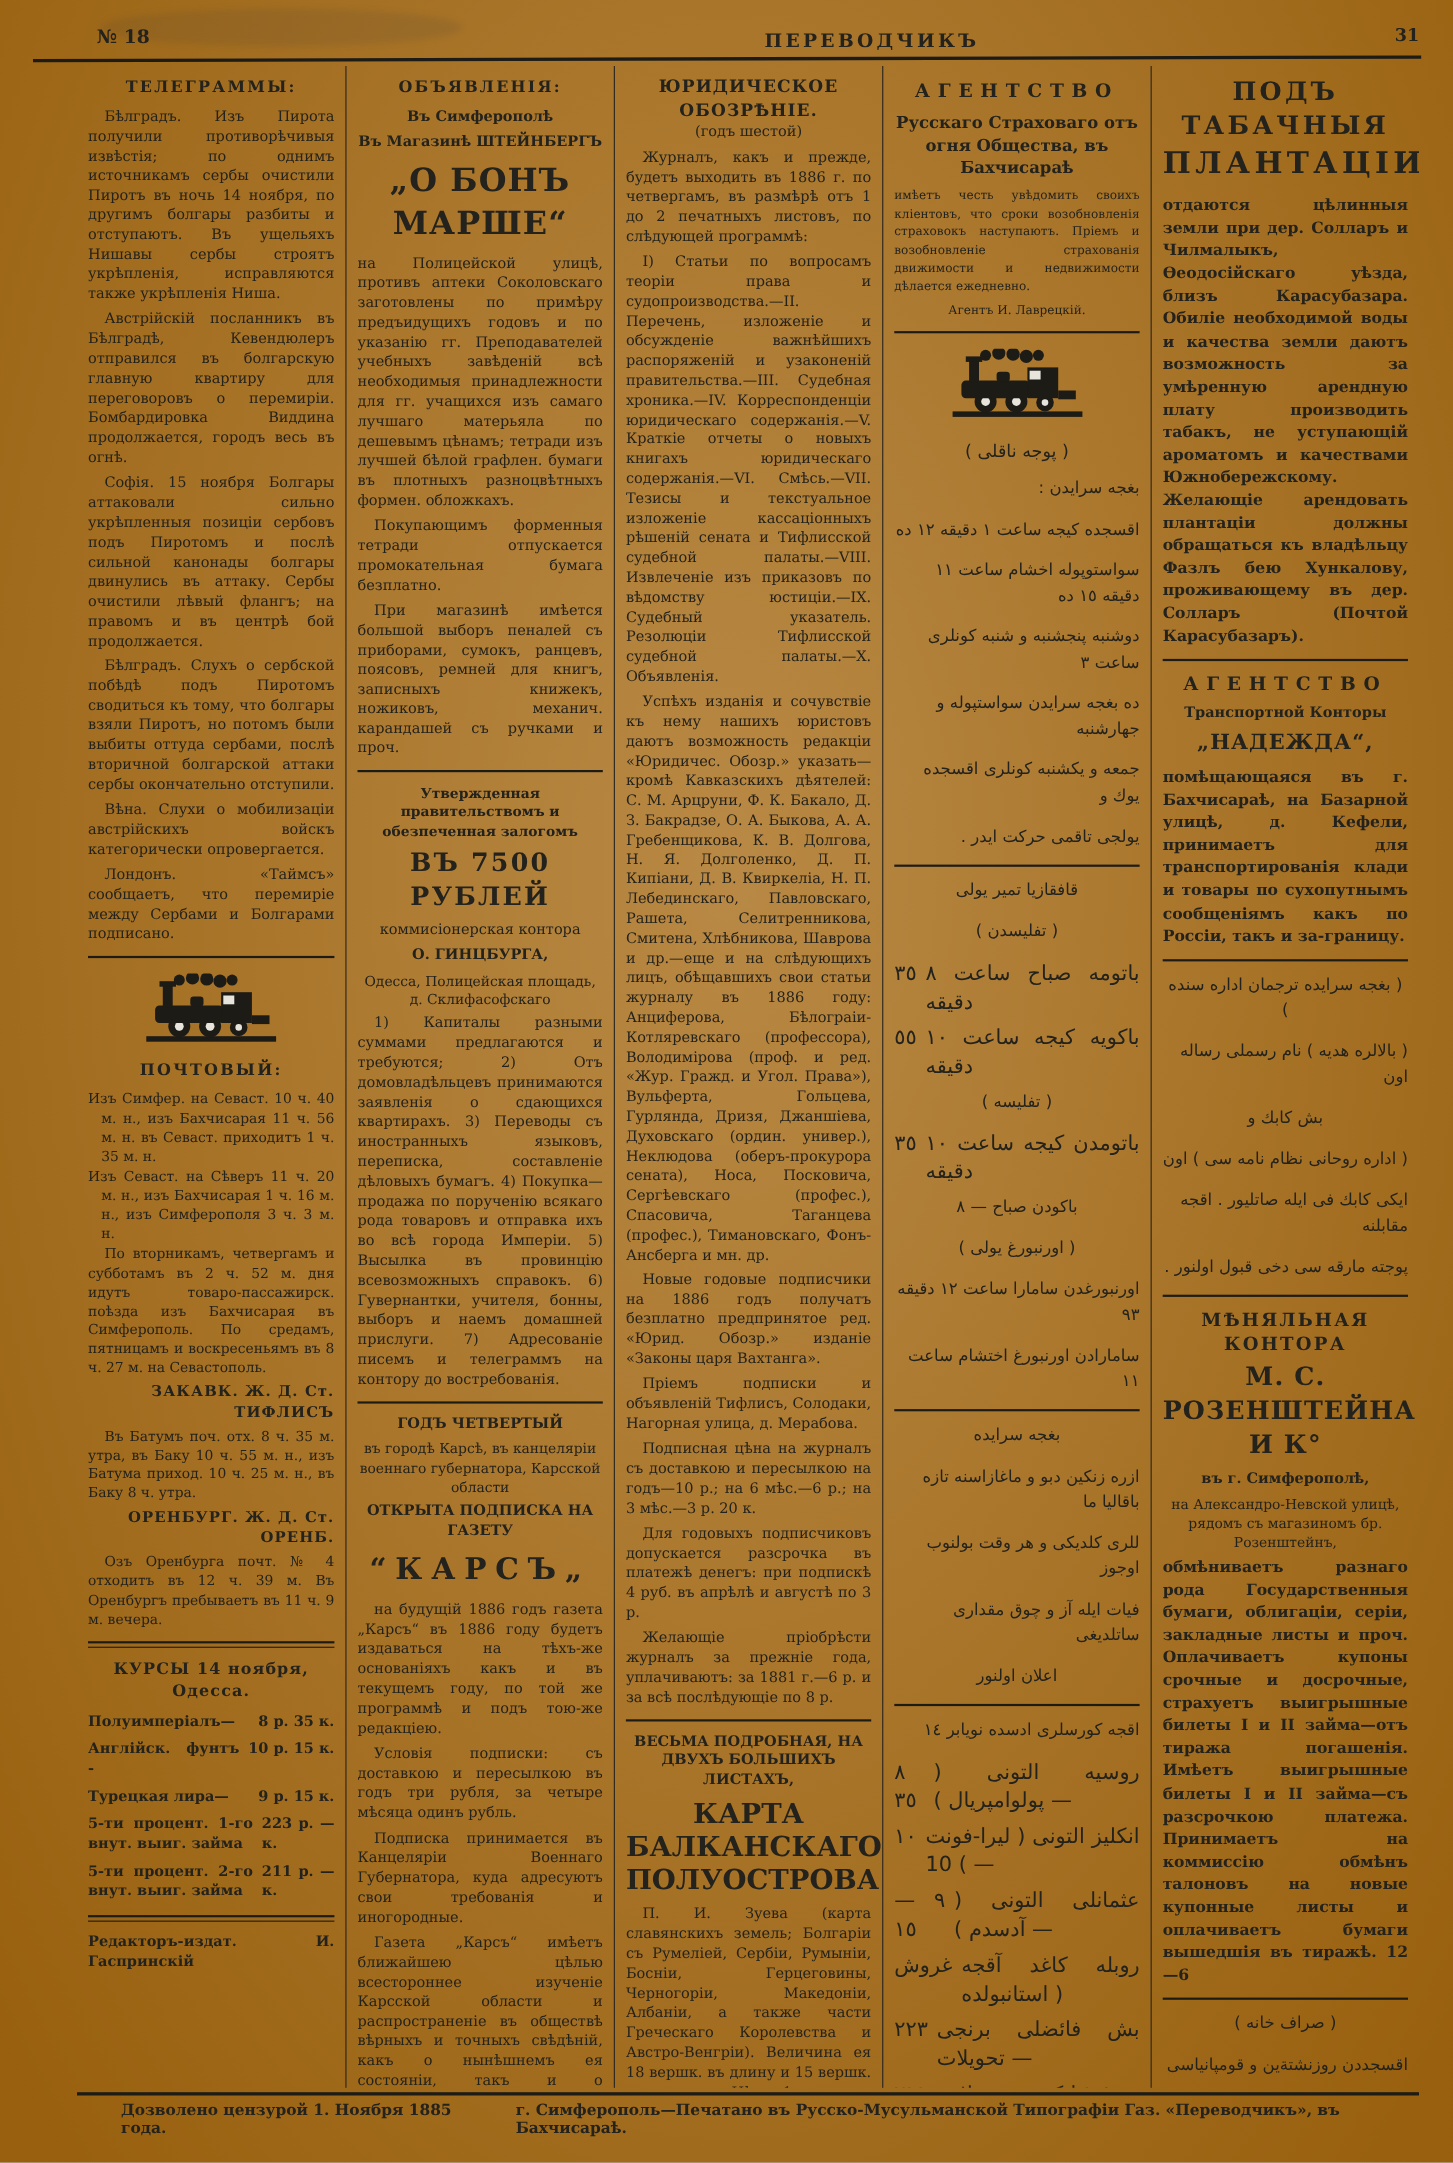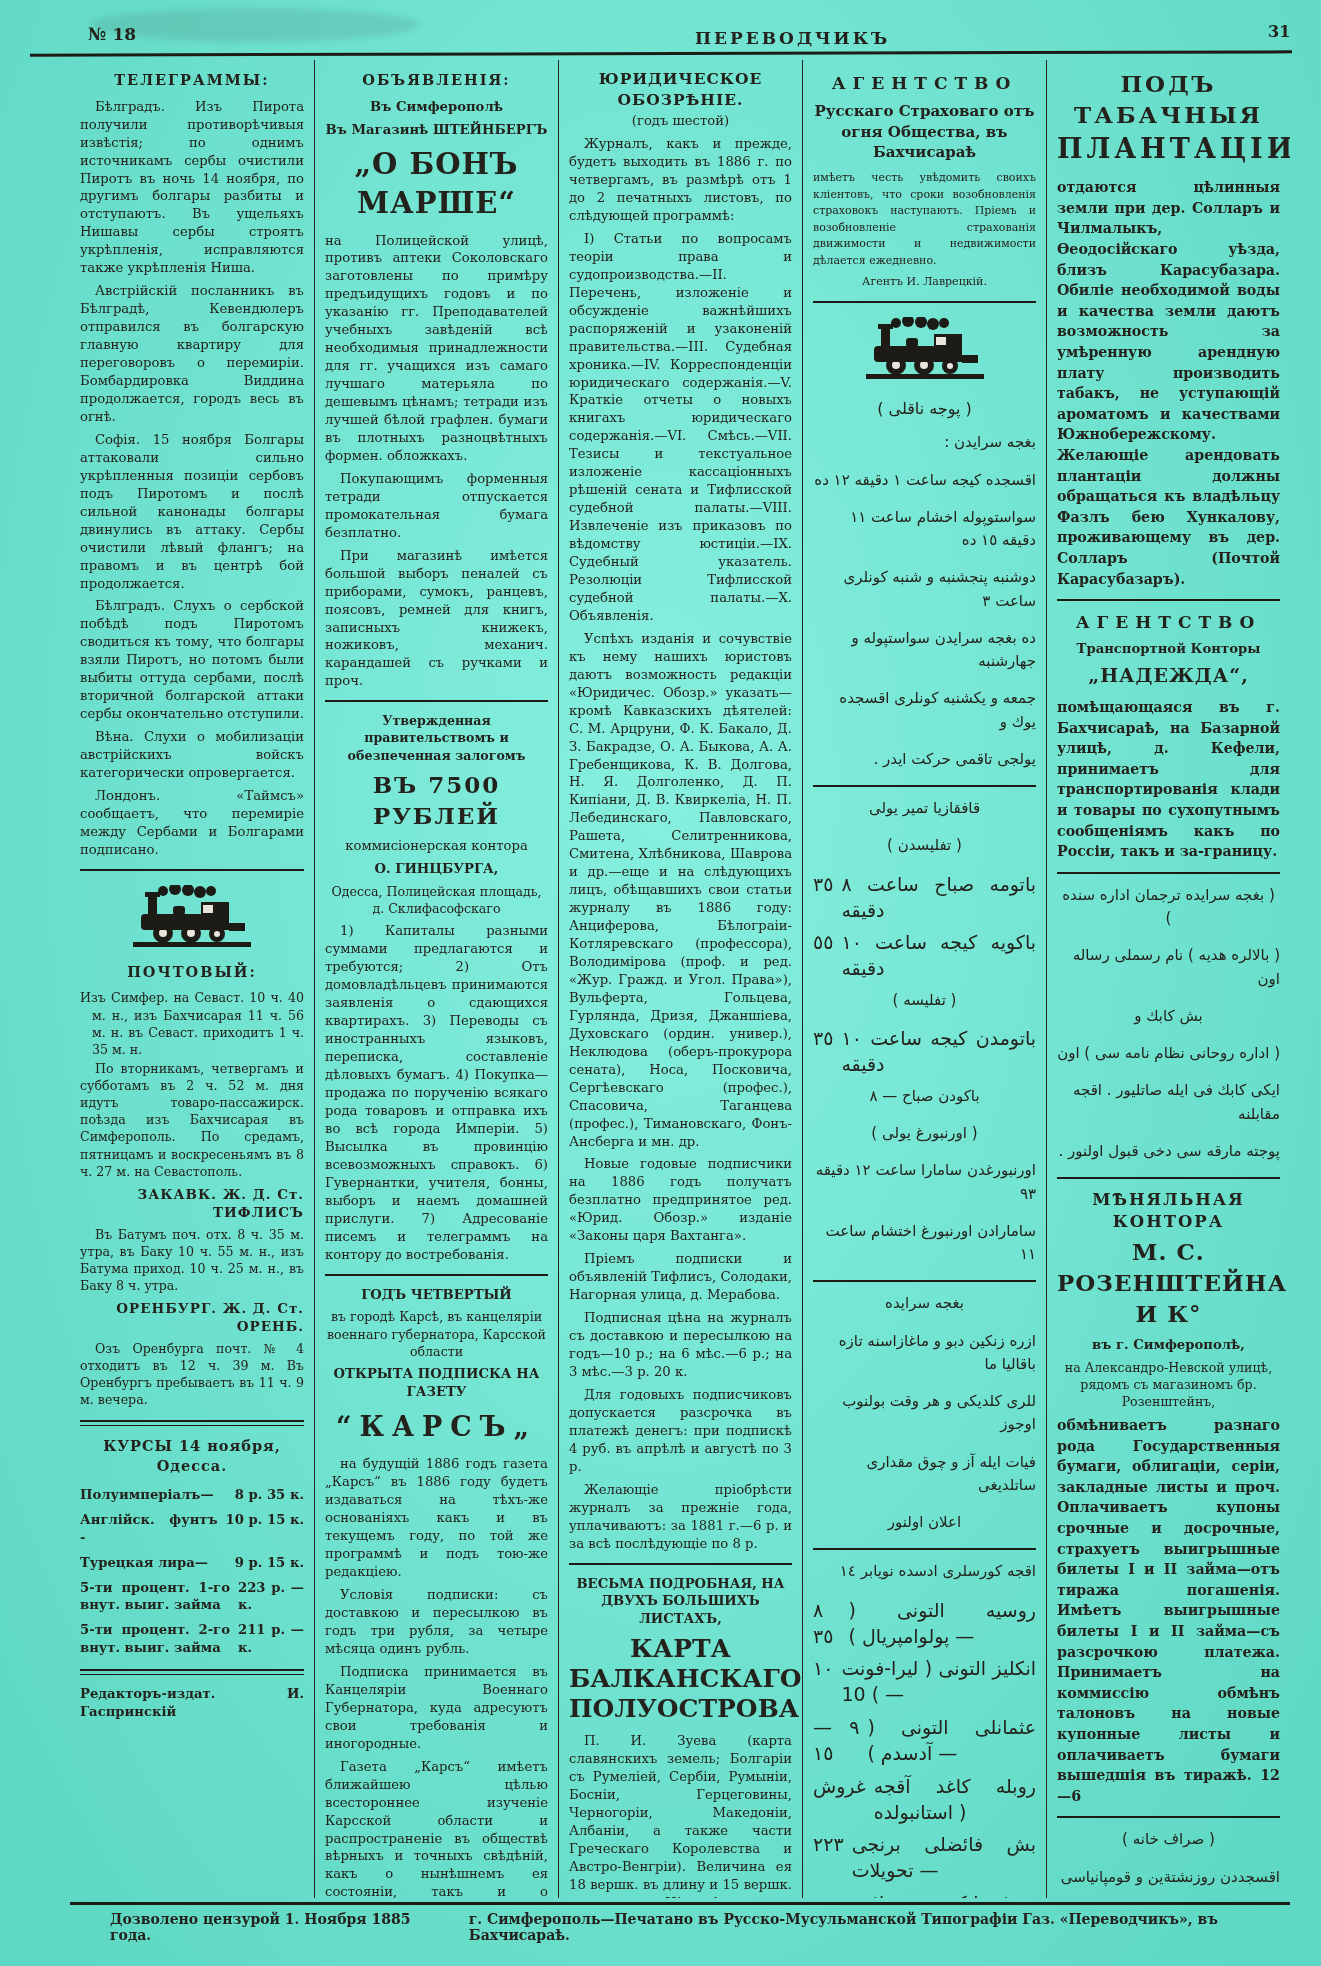--- a/index.html
+++ b/index.html
@@ -1,16 +1,16 @@
 <!DOCTYPE html>
 <html><head>
 <meta charset="utf-8">
 <style>
   html,body{margin:0;padding:0;background:#b8b4ab;}
-  .page{position:relative;width:1321px;height:1966px;background:#5eead4;color:#24221c;
+  .page{position:relative;width:1321px;height:1966px;background:#a16207;color:#24221c;
         font-family:"DejaVu Serif","Liberation Serif",serif;overflow:hidden;}
   .page:before{content:"";position:absolute;inset:0;
         background:radial-gradient(ellipse at 50% 40%, rgba(255,255,255,.25), rgba(90,85,70,.12) 95%);
         pointer-events:none;}
   .ghost{position:absolute;left:90px;top:8px;width:330px;height:34px;
         background:rgba(60,60,60,.12);filter:blur(3px);border-radius:50%;}
   
   .masthead{position:absolute;left:0;top:22px;width:100%;height:30px;}
   .issue{position:absolute;left:88px;top:2px;font-weight:bold;font-size:17px;}
   .mast-title{position:absolute;left:695px;top:6px;font-size:17px;letter-spacing:3px;font-weight:bold;}
@@ -114,20 +114,21 @@
               <circle cx="46" cy="4" r="6"></circle>
               <circle cx="59" cy="5" r="6"></circle>
               <circle cx="71" cy="7" r="6"></circle>
               <circle cx="82" cy="6" r="5"></circle>
           </g>
         </svg>
       </div>
       <h3 class="sh">ПОЧТОВЫЙ:</h3>
       <div class="small">
           <p class="hang">Изъ Симфер. на Севаст. 10 ч. 40 м. н., изъ Бахчисарая 11 ч. 56 м. н. въ Севаст. приходитъ 1 ч. 35 м. н.</p>
+          <p class="hang">Изъ Севаст. на Сѣверъ 11 ч. 20 м. н., изъ Бахчисарая 1 ч. 16 м. н., изъ Симферополя 3 ч. 3 м. н.</p>
           <p class="p">По вторникамъ, четвергамъ и субботамъ въ 2 ч. 52 м. дня идутъ товаро-пассажирск. поѣзда изъ Бахчисарая въ Симферополь. По средамъ, пятницамъ и воскресеньямъ въ 8 ч. 27 м. на Севастополь.</p>
           <p class="shl">ЗАКАВК. Ж. Д. Ст. ТИФЛИСЪ</p>
           <p class="p">Въ Батумъ поч. отх. 8 ч. 35 м. утра, въ Баку 10 ч. 55 м. н., изъ Батума приход. 10 ч. 25 м. н., въ Баку 8 ч. утра.</p>
           <p class="shl">ОРЕНБУРГ. Ж. Д. Ст. ОРЕНБ.</p>
           <p class="p">Озъ Оренбурга почт. № 4 отходитъ въ 12 ч. 39 м. Въ Оренбургъ пребываетъ въ 11 ч. 9 м. вечера.</p>
         </div>
       <div class="rule dbl"></div>
       <h3 class="c khead">КУРСЫ 14 ноября, Одесса.</h3>
       <div class="kursy">
           <div class="krow ">

